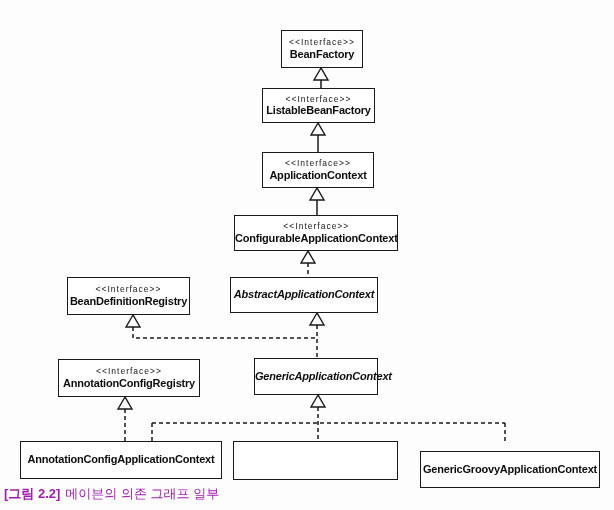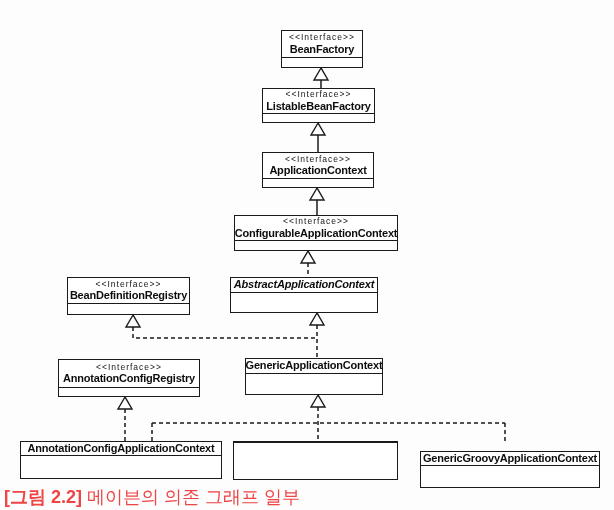--- a/index.html
+++ b/index.html
@@ -12,21 +12,21 @@
   .page{position:relative;width:614px;height:510px;overflow:hidden;}
   #edges-layer{position:absolute;left:0;top:0;z-index:1;}
   .edge{fill:none;stroke:#1a1a1a;stroke-width:1.5;}
   .edge.dashed{stroke-dasharray:4 3;}
   .tri{fill:#ffffff;stroke:#1a1a1a;stroke-width:1.4;}
   .node{
     position:absolute;z-index:2;
     background:#ffffff;
     border:1.6px solid #1a1a1a;
     box-sizing:border-box;
-    display:flex;flex-direction:column;
+    display:flex;flex-direction:row;
   }
   .title{
     flex:1;
     display:flex;flex-direction:column;
     justify-content:center;align-items:center;
     line-height:1.2;
     overflow:visible;
   }
   .stereo{
     font-size:8.5px;
@@ -41,21 +41,21 @@
     white-space:nowrap;
     color:#0d0d0d;
   }
   .node.abstract .cname{font-style:italic;}
   .body{
     border-top:1.6px solid #1a1a1a;
     background:#ffffff;
   }
   .caption{
     position:absolute;left:4px;top:485px;z-index:3;
-    font-size:18px;color:#ef4444;
+    font-size:13px;color:#a21caf;
     white-space:nowrap;
   }
   .cap-label{font-weight:bold;}
   .cap-text{margin-left:5px;}
 </style>
 </head>
 <body>
 
 <div class="page">
   <svg id="edges-layer" width="614" height="510" viewBox="0 0 614 510" xmlns="http://www.w3.org/2000/svg">
@@ -121,21 +121,21 @@
         </div>
         <div class="body" style="height: 19px;"></div>
       </div>
       <div class="node" style="left: 58px; top: 359px; width: 142px; height: 38px;">
         <div class="title">
           <div class="stereo">&lt;&lt;Interface&gt;&gt;</div>
           <div class="cname">AnnotationConfigRegistry</div>
         </div>
         <div class="body" style="height: 8px;"></div>
       </div>
-      <div class="node" style="left: 245px; top: 358px; width: 138px; height: 37px;">
+      <div class="node" style="left: 254px; top: 358px; width: 124px; height: 37px; font-style: italic;">
         <div class="title">
           <div class="cname">GenericApplicationContext</div>
         </div>
         <div class="body" style="height: 20px;"></div>
       </div>
       <div class="node" style="left: 20px; top: 441px; width: 202px; height: 38px;">
         <div class="title">
           <div class="cname">AnnotationConfigApplicationContext</div>
         </div>
         <div class="body" style="height: 23px;"></div>

